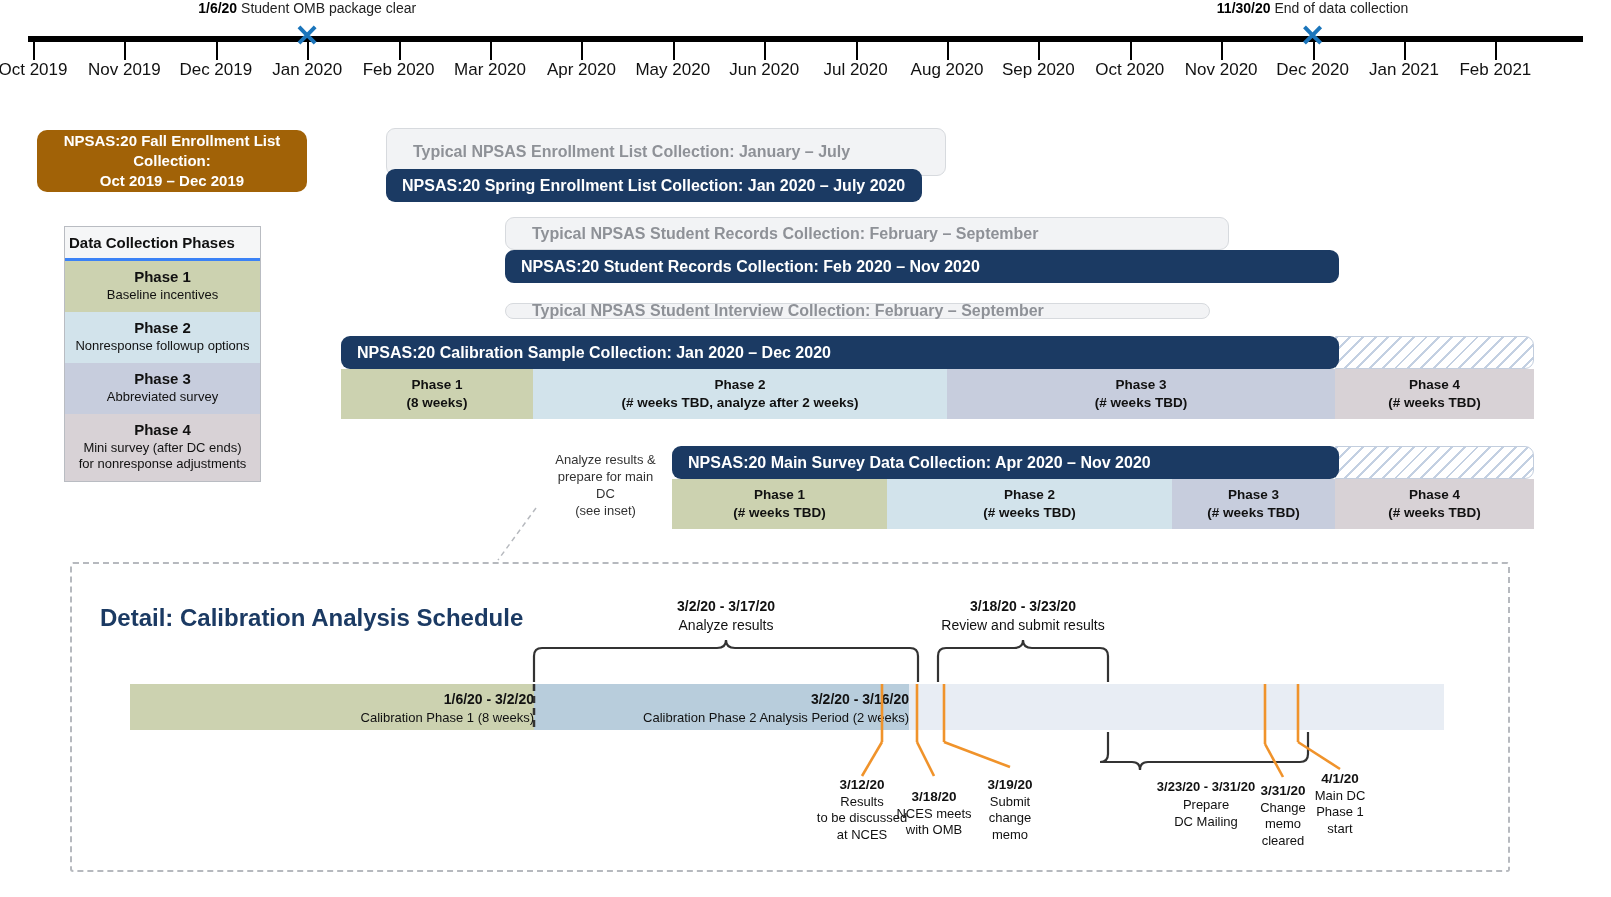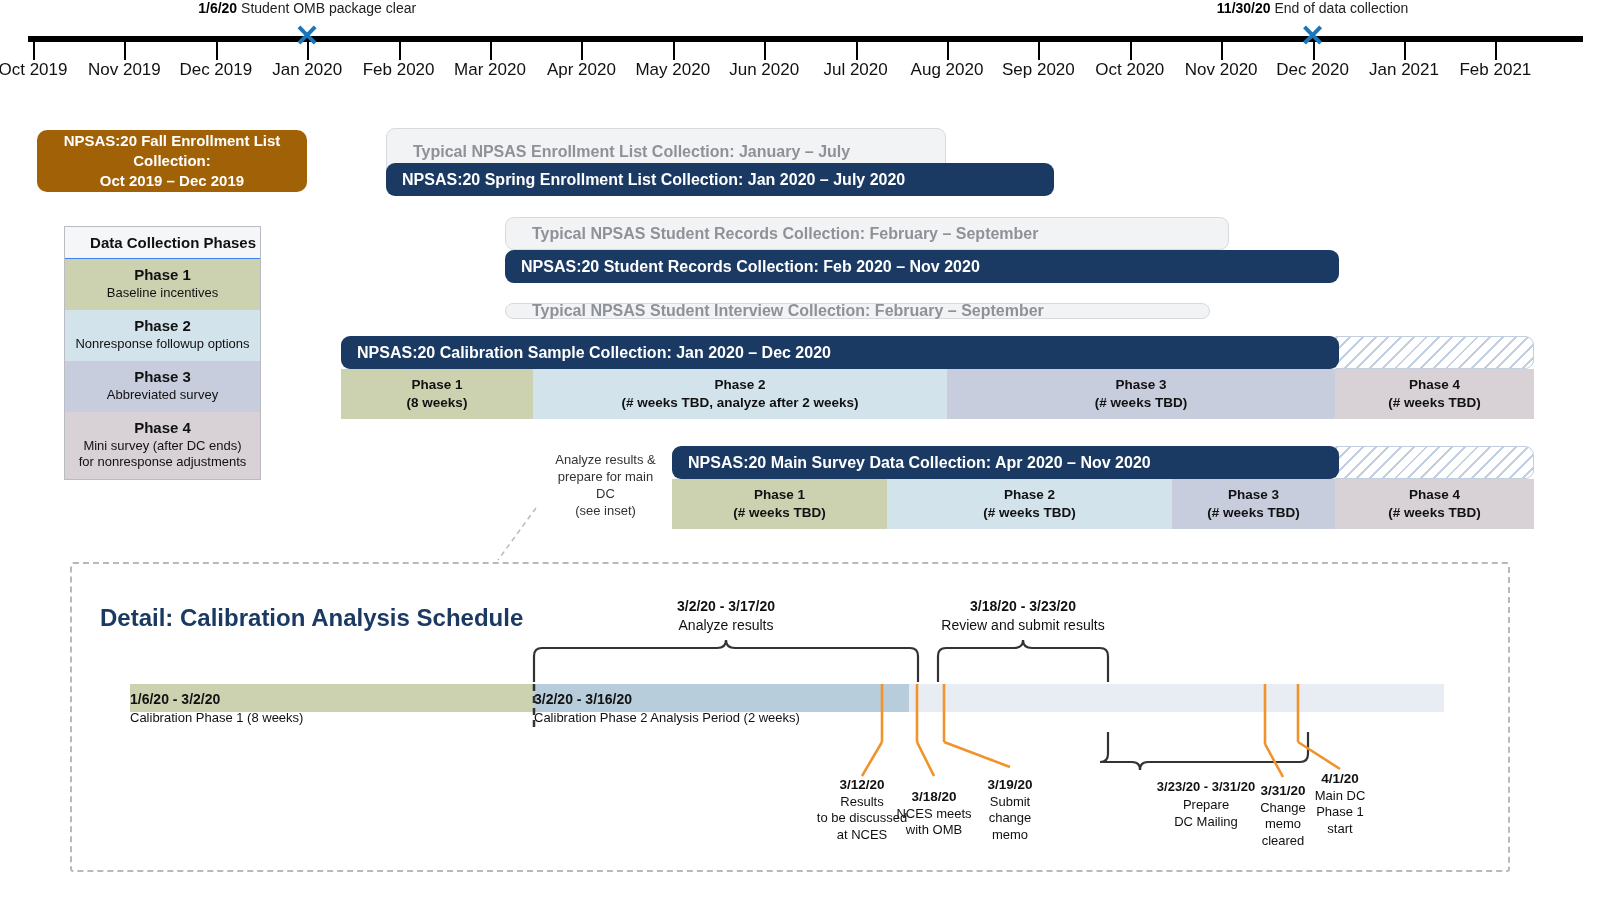--- a/index.html
+++ b/index.html
@@ -41,22 +41,22 @@
     display:flex; align-items:center; justify-content:center;
     line-height:1.35; font-size:15px; padding:6px 10px;
   }
   #fall-enrollment-card { left:37px; top:130px; width:270px; height:62px; }
 
   #phases-legend {
     position:absolute; left:64px; top:226px; width:197px;
     border:1px solid #b9bcc2; background:#ffffff;
   }
   .legend-head {
-    text-align:right; font-weight:bold; font-size:15px; color:#111;
-    padding:7px 4px; background:#f5f6f7; border-bottom:1px solid #3b82f6;
+    text-align:left; font-weight:bold; font-size:15px; color:#111;
+    padding:7px 4px; background:#f5f6f7; border-bottom:3px solid #3b82f6;
   }
   .legend-row {
     text-align:center; padding:7px 6px 9px 6px; line-height:1.25;
   }
   .legend-row .ph { font-weight:bold; font-size:15px; color:#111; display:block; }
   .legend-row .ds { font-size:13px; color:#111; display:block; }
 
   
   .typ-bar {
     position:absolute; background:#f2f3f5; border:1px solid #d7dade;
@@ -89,21 +89,21 @@
   
   #inset {
     position:absolute; left:70px; top:562px; width:1440px; height:310px;
     border:2px dashed #b6b9be; background:#ffffff; border-radius:3px;
   }
   #inset-title {
     position:absolute; left:28px; top:40px;
     font-size:24px; font-weight:bold; color:#1b3a63;
   }
   .inset-bar {
-    position:absolute; height:28px; display:block; text-align:left;
+    position:absolute; height:46px; display:block; text-align:right;
     font-size:13.5px; color:#111; padding-top:5px; line-height:1.45;
   }
   .inset-bar .d { font-weight:bold; font-size:14px; display:block; }
   .inset-bar .t { font-size:13px; display:block; }
 
   .brace-label {
     position:absolute; text-align:center; font-size:14px; color:#111;
     line-height:1.35; transform:translateX(-50%); white-space:nowrap;
   }
   .brace-label .d { font-weight:bold; display:block; }
@@ -195,21 +195,21 @@
       <div class="legend-row" style="background: rgb(216, 210, 214);">
         <span class="ph">Phase 4</span>
         <span class="ds">Mini survey (after DC ends)<br>for nonresponse adjustments</span>
       </div>
     </div>
 </div>
 
 <div class="typ-bar" style="left:386px; top:128px; width:560px; height:48px;">
   <span>Typical NPSAS Enrollment List Collection: January – July</span>
 </div>
-<div class="navy-bar" style="left:386px; top:163px; width:668px; height:33px;">
+<div class="navy-bar" style="left:386px; top:169px; width:536px; height:33px;">
   <span>NPSAS:20 Spring Enrollment List Collection: Jan 2020 – July 2020</span>
 </div>
 
 <div class="typ-bar" style="left:505px; top:217px; width:724px; height:33px;">
   <span>Typical NPSAS Student Records Collection: February – September</span>
 </div>
 <div class="navy-bar" style="left:505px; top:250px; width:834px; height:33px;">
   <span>NPSAS:20 Student Records Collection: Feb 2020 – Nov 2020</span>
 </div>
 

